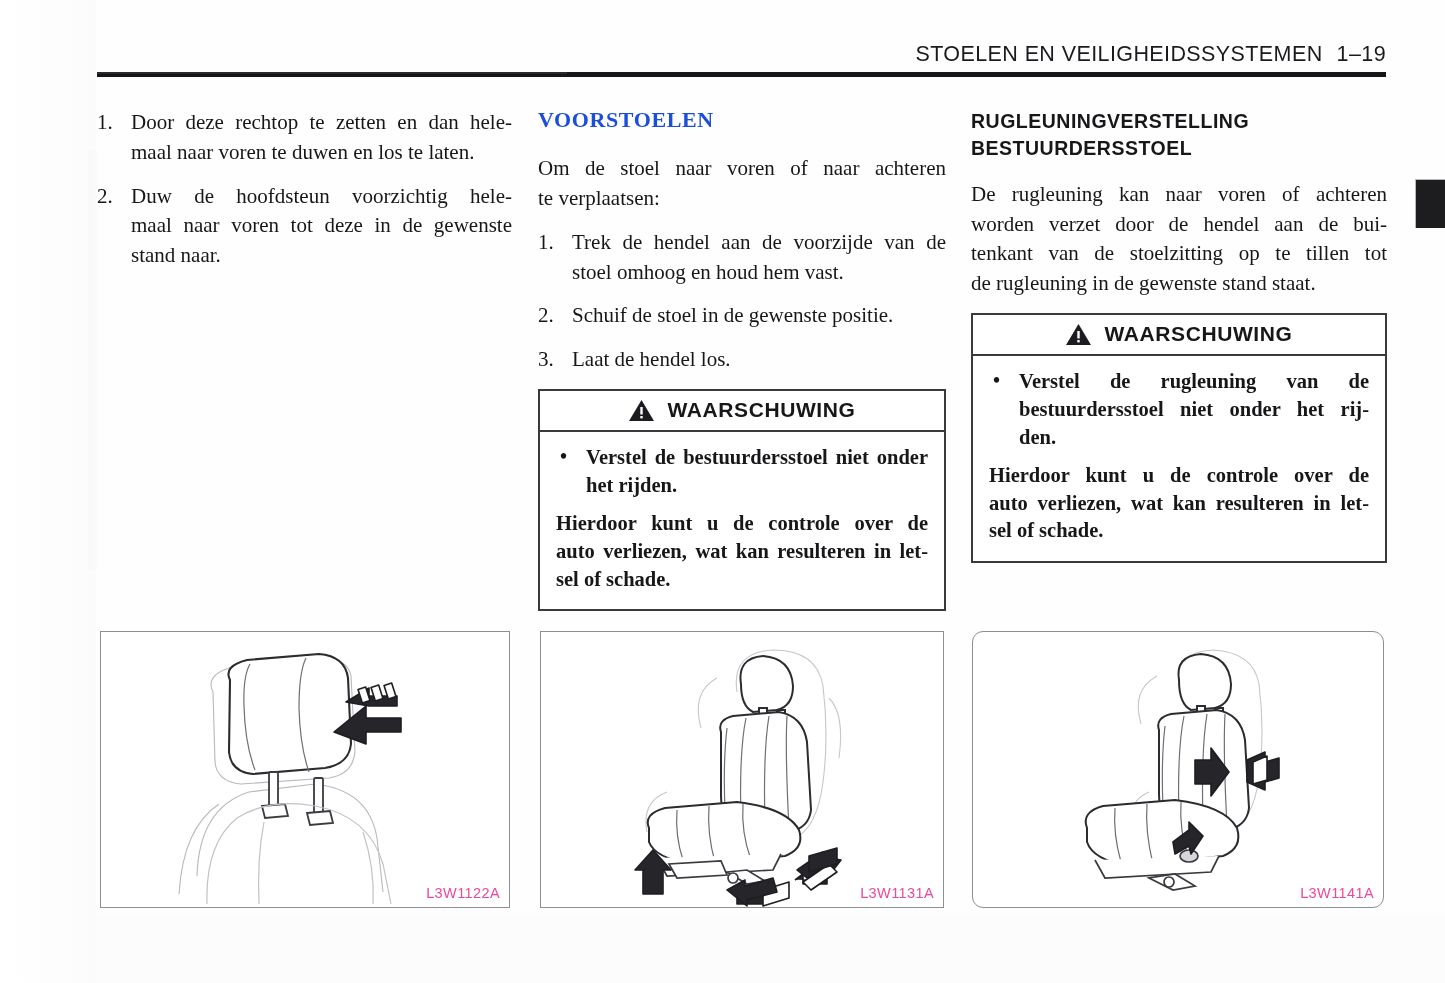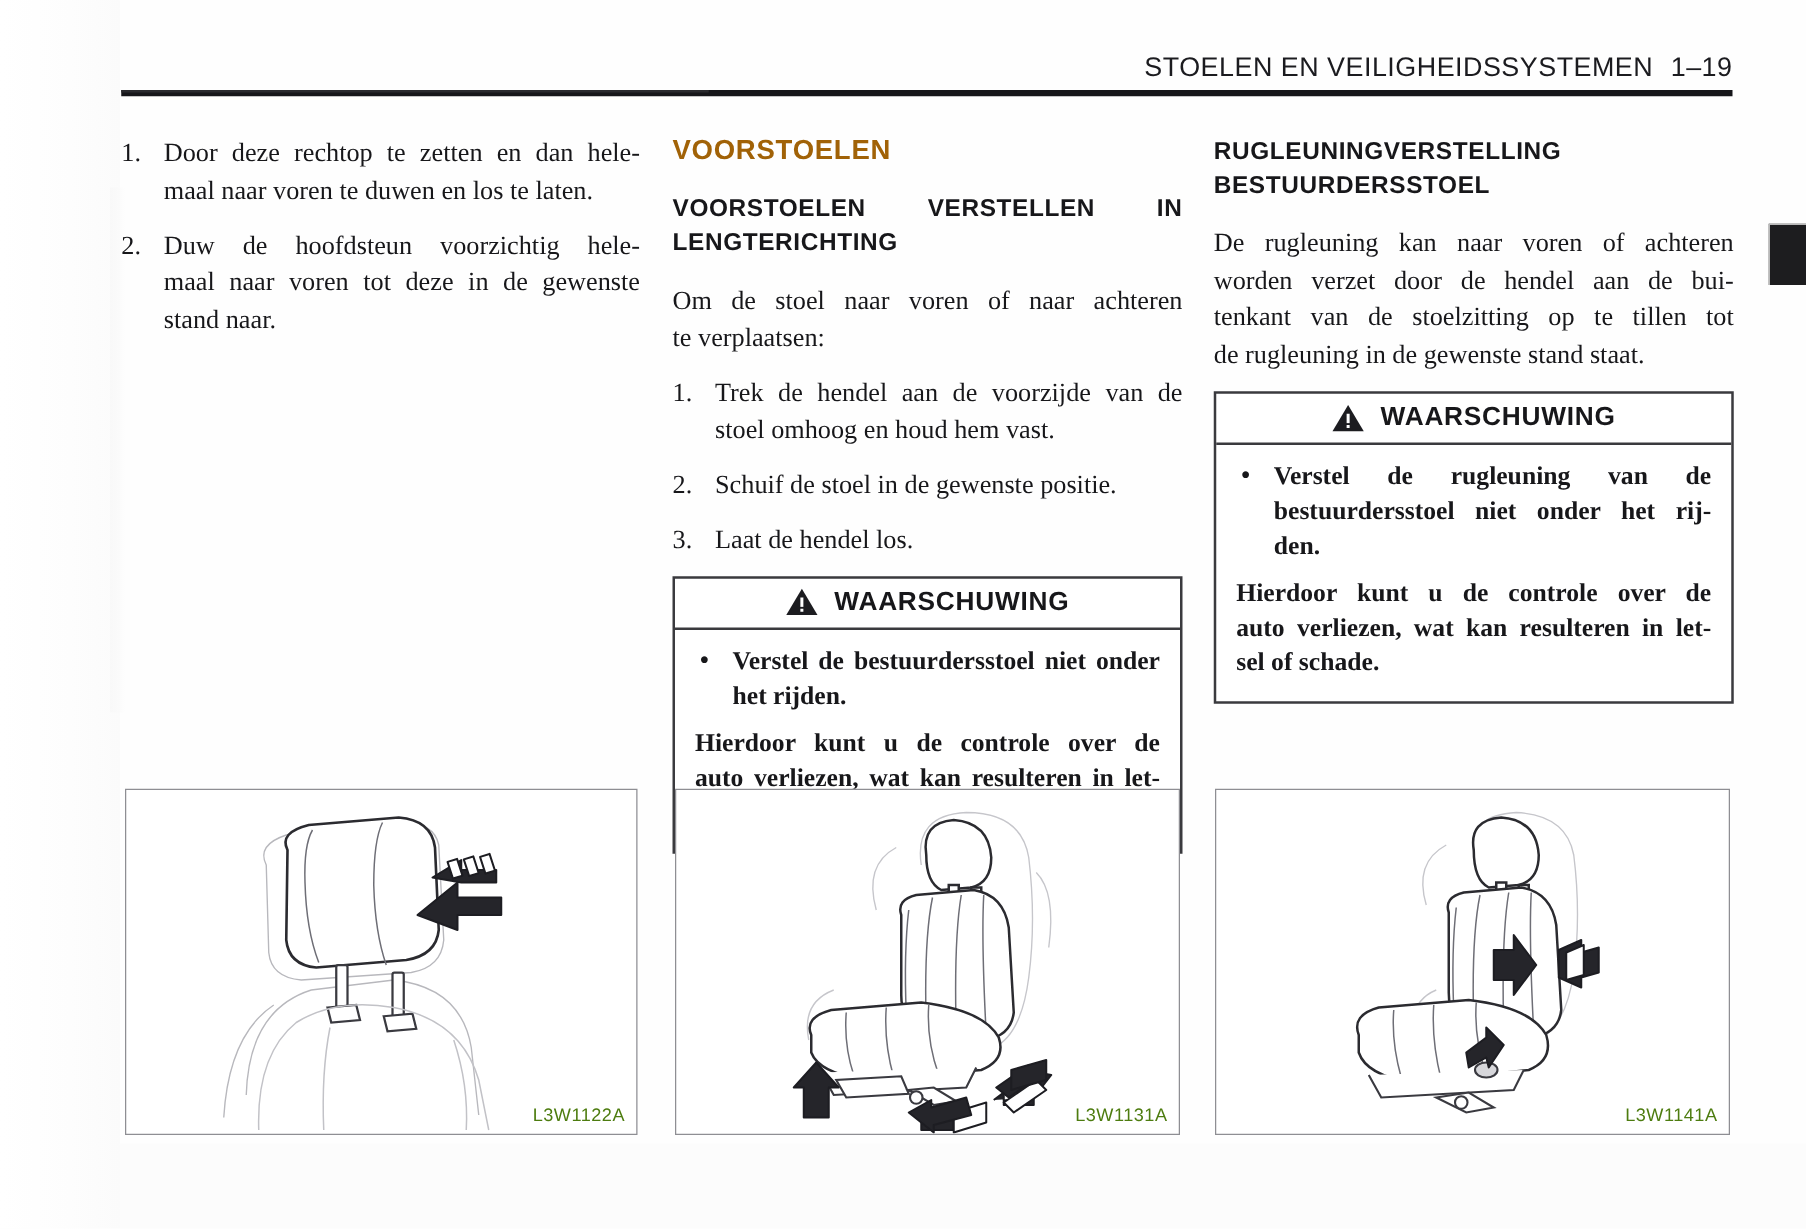--- a/index.html
+++ b/index.html
@@ -80,27 +80,27 @@
   
   .col {
     position: absolute;
     top: 108px;
   }
   .col-left  { left: 97px;  width: 415px; }
   .col-mid   { left: 538px; width: 408px; }
   .col-right { left: 971px; width: 416px; }
 
   h1.sec-title {
-    font-family: Liberation Sans, sans-serif;
+    font-family: Liberation Serif, serif;
     font-weight: bold;
     font-size: 22px;
     letter-spacing: 0.6px;
     margin: 0 0 22px 0;
     line-height: 1.1;
-    color: #a16207;
+    color: #1d4ed8;
   }
   h2.sub-title {
     font-family: "Liberation Sans", sans-serif;
     font-weight: bold;
     font-size: 19.5px;
     letter-spacing: 0.5px;
     margin: 0 0 18px 0;
     line-height: 1.38;
     color: #17171a;
     text-align: justify;
@@ -195,29 +195,29 @@
 
   
   .figure {
     position: absolute;
     border: 1.5px solid #8e8e93;
     background: #ffffff;
     overflow: hidden;
   }
   .fig1 { left: 100px;  top: 631px; width: 408px;  height: 275px; }
   .fig2 { left: 540px;  top: 631px; width: 402px;  height: 275px; }
-  .fig3 { left: 972px;  top: 631px; width: 410px;  height: 275px; }
+  .fig3 { left: 972px;  top: 631px; width: 410px;  height: 275px; border-radius: 11px; }
 
   .fig-code {
     position: absolute;
     right: 9px; bottom: 6px;
     font-family: "Liberation Sans", sans-serif;
     font-size: 14.5px;
     letter-spacing: 0.4px;
-    color: #4d7c0f;
+    color: #ec4899;
   }
   .fig-svg {
     position: absolute;
     left: 0; top: 0;
     width: 100%;
     height: 100%;
   }
 </style>
 </head>
 <body>
@@ -247,24 +247,20 @@
         <span class="ln spread">Duw de hoofdsteun voorzichtig hele-</span>
         <span class="ln spread">maal naar voren tot deze in de gewenste</span>
         <span class="ln">stand naar.</span>
       </li>
     </ol>
   </div>
 
   <div class="col col-mid">
     <h1 class="sec-title">VOORSTOELEN</h1>
 
-    <h2 class="sub-title">
-      <span class="ln spread">VOORSTOELEN    VERSTELLEN    IN</span>
-      <span class="ln">LENGTERICHTING</span>
-    </h2>
 
     <p class="body">
       <span class="ln spread">Om de stoel naar voren of naar achteren</span>
       <span class="ln">te verplaatsen:</span>
     </p>
 
     <ol class="steps">
       <li>
         <span class="num">1.</span>
         <span class="ln spread">Trek de hendel aan de voorzijde van de</span>

